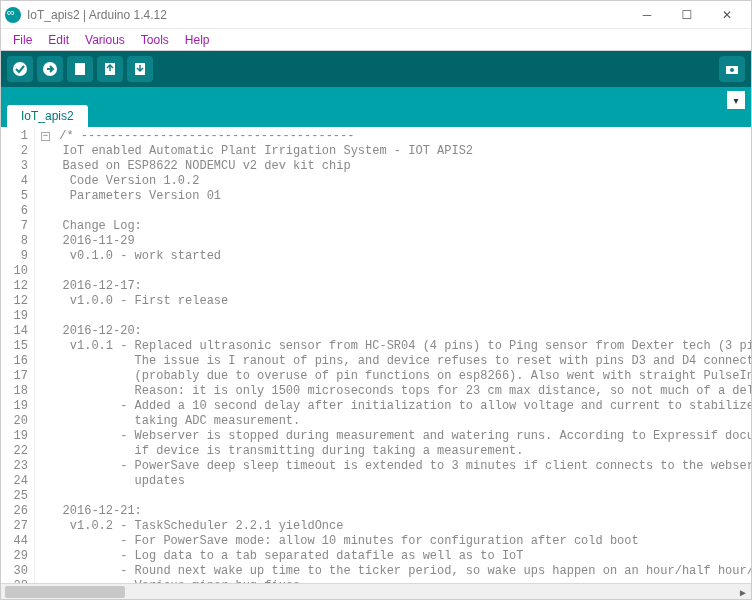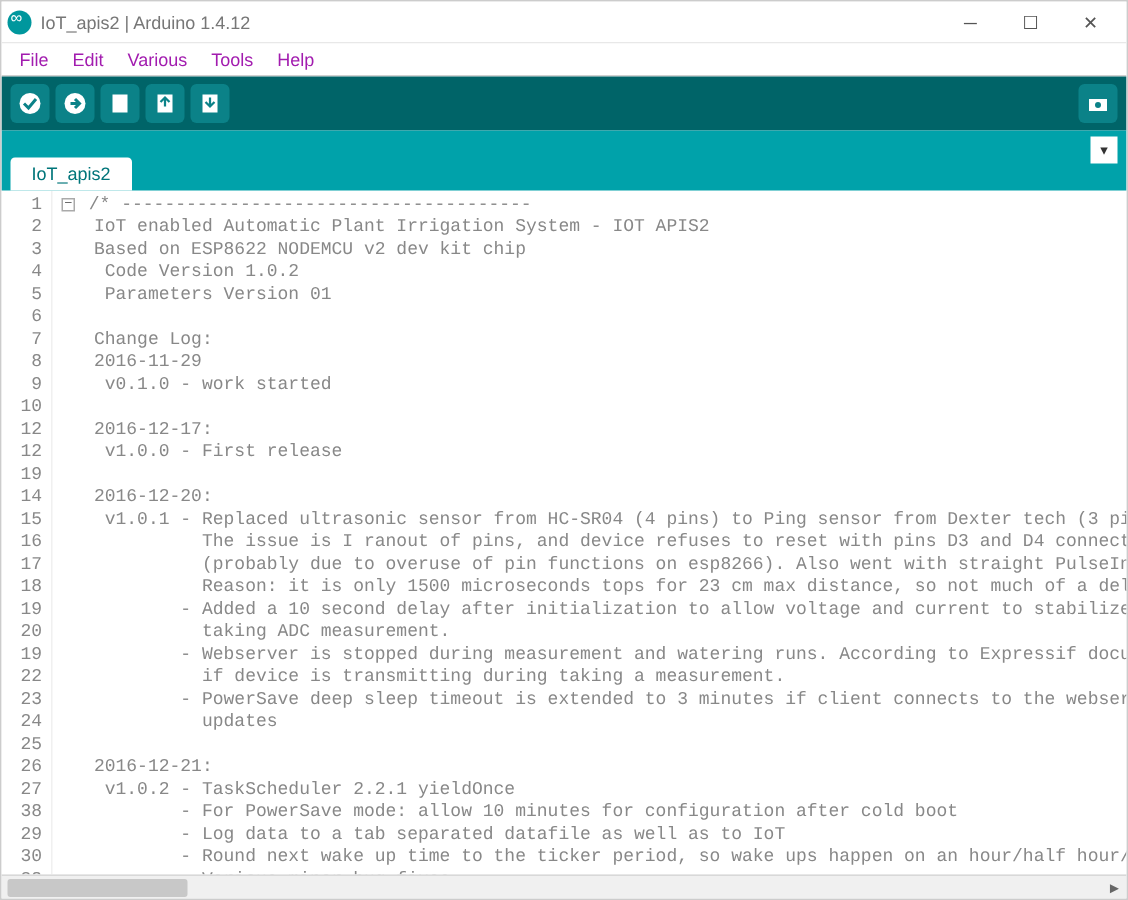--- a/index.html
+++ b/index.html
@@ -114,21 +114,21 @@
       <div>18</div>
       <div>19</div>
       <div>20</div>
       <div>19</div>
       <div>22</div>
       <div>23</div>
       <div>24</div>
       <div>25</div>
       <div>26</div>
       <div>27</div>
-      <div>38</div>
+      <div>44</div>
       <div>29</div>
       <div>30</div>
       <div>28</div>
       <div>32</div>
     </div>
   <div class="code" id="code"><div class="line"><span class="fold">−</span> /* --------------------------------------</div><div class="line">   IoT enabled Automatic Plant Irrigation System - IOT APIS2</div><div class="line">   Based on ESP8622 NODEMCU v2 dev kit chip</div><div class="line">    Code Version 1.0.2</div><div class="line">    Parameters Version 01</div><div class="line"></div><div class="line">   Change Log:</div><div class="line">   2016-11-29</div><div class="line">    v0.1.0 - work started</div><div class="line"></div><div class="line">   2016-12-17:</div><div class="line">    v1.0.0 - First release</div><div class="line"></div><div class="line">   2016-12-20:</div><div class="line">    v1.0.1 - Replaced ultrasonic sensor from HC-SR04 (4 pins) to Ping sensor from Dexter tech (3 pins) to free up one pi</div><div class="line">             The issue is I ranout of pins, and device refuses to reset with pins D3 and D4 connected to HC-SR04 echo an</div><div class="line">             (probably due to overuse of pin functions on esp8266). Also went with straight PulseIn approach for distan</div><div class="line">             Reason: it is only 1500 microseconds tops for 23 cm max distance, so not much of a delay.</div><div class="line">           - Added a 10 second delay after initialization to allow voltage and current to stabilize after extensive use </div><div class="line">             taking ADC measurement.</div><div class="line">           - Webserver is stopped during measurement and watering runs. According to Expressif docu ADC measurements cou</div><div class="line">             if device is transmitting during taking a measurement.</div><div class="line">           - PowerSave deep sleep timeout is extended to 3 minutes if client connects to the webserver to allow adequate</div><div class="line">             updates</div><div class="line"></div><div class="line">   2016-12-21:</div><div class="line">    v1.0.2 - TaskScheduler 2.2.1 yieldOnce</div><div class="line">           - For PowerSave mode: allow 10 minutes for configuration after cold boot</div><div class="line">           - Log data to a tab separated datafile as well as to IoT</div><div class="line">           - Round next wake up time to the ticker period, so wake ups happen on an hour/half hour/10 min, etc.</div><div class="line">           - Various minor bug fixes</div><div class="line"></div></div>
 </div>
 
 <div class="hscroll">
   <div class="arr l">◄</div>

